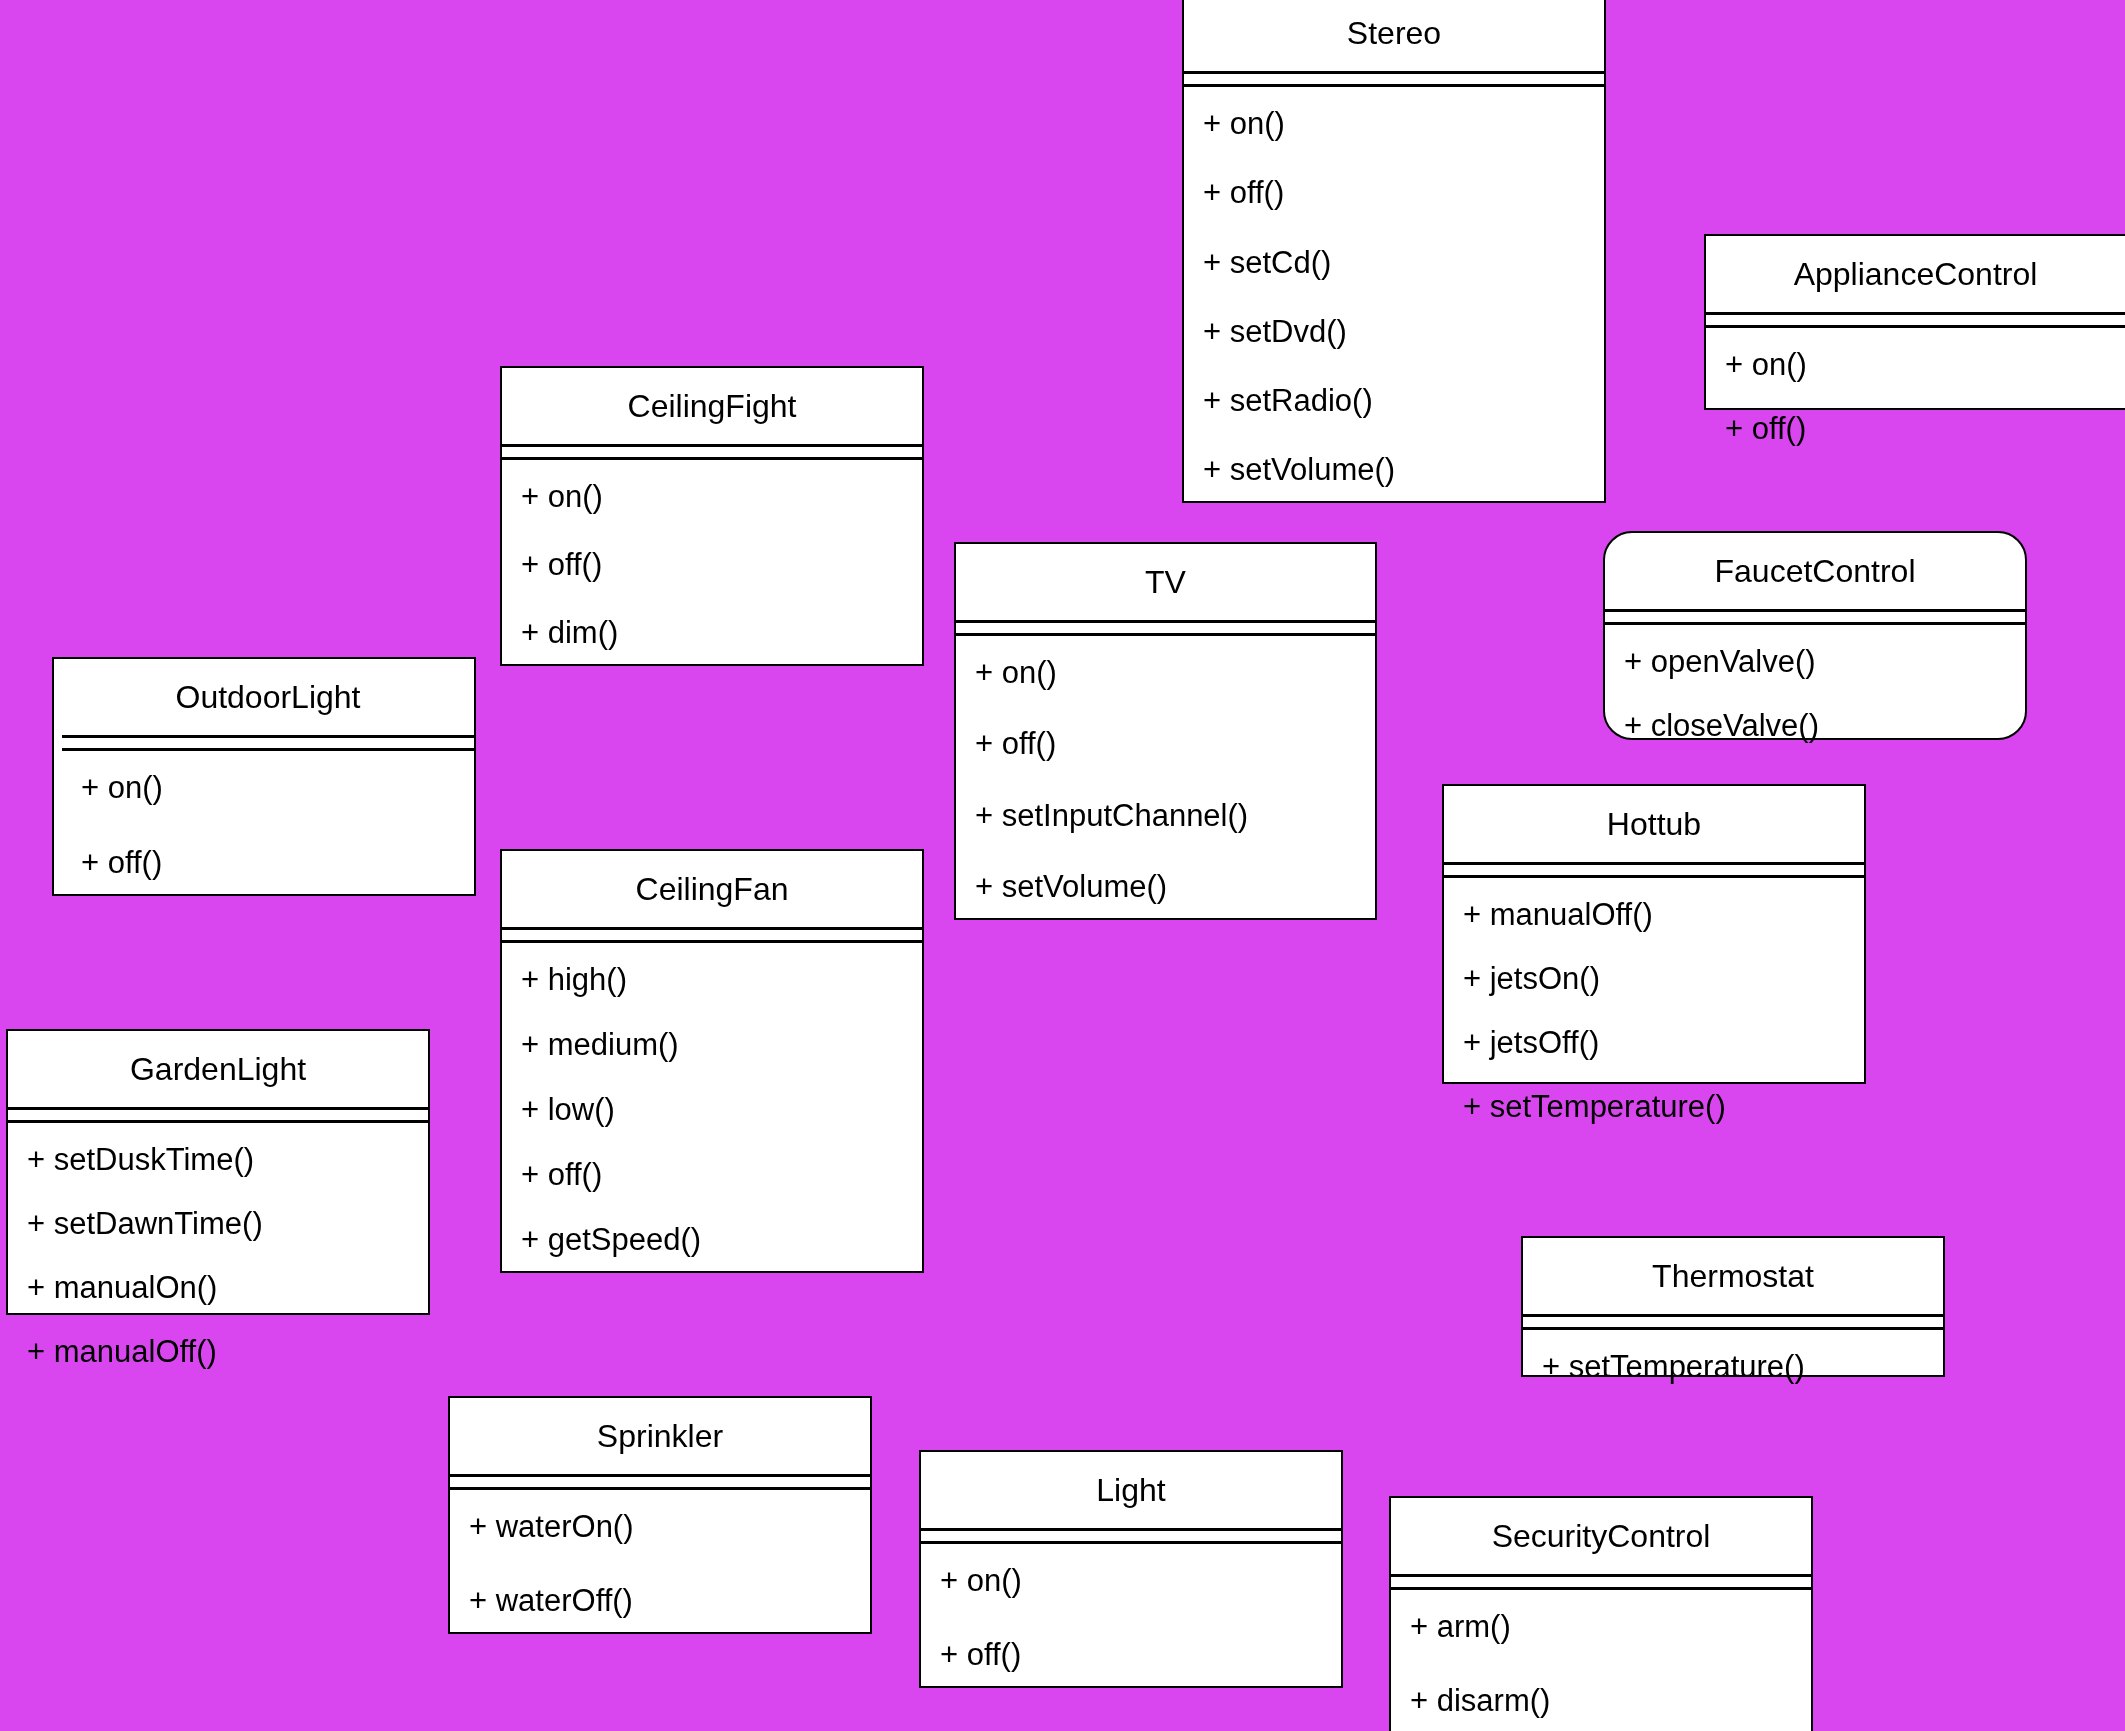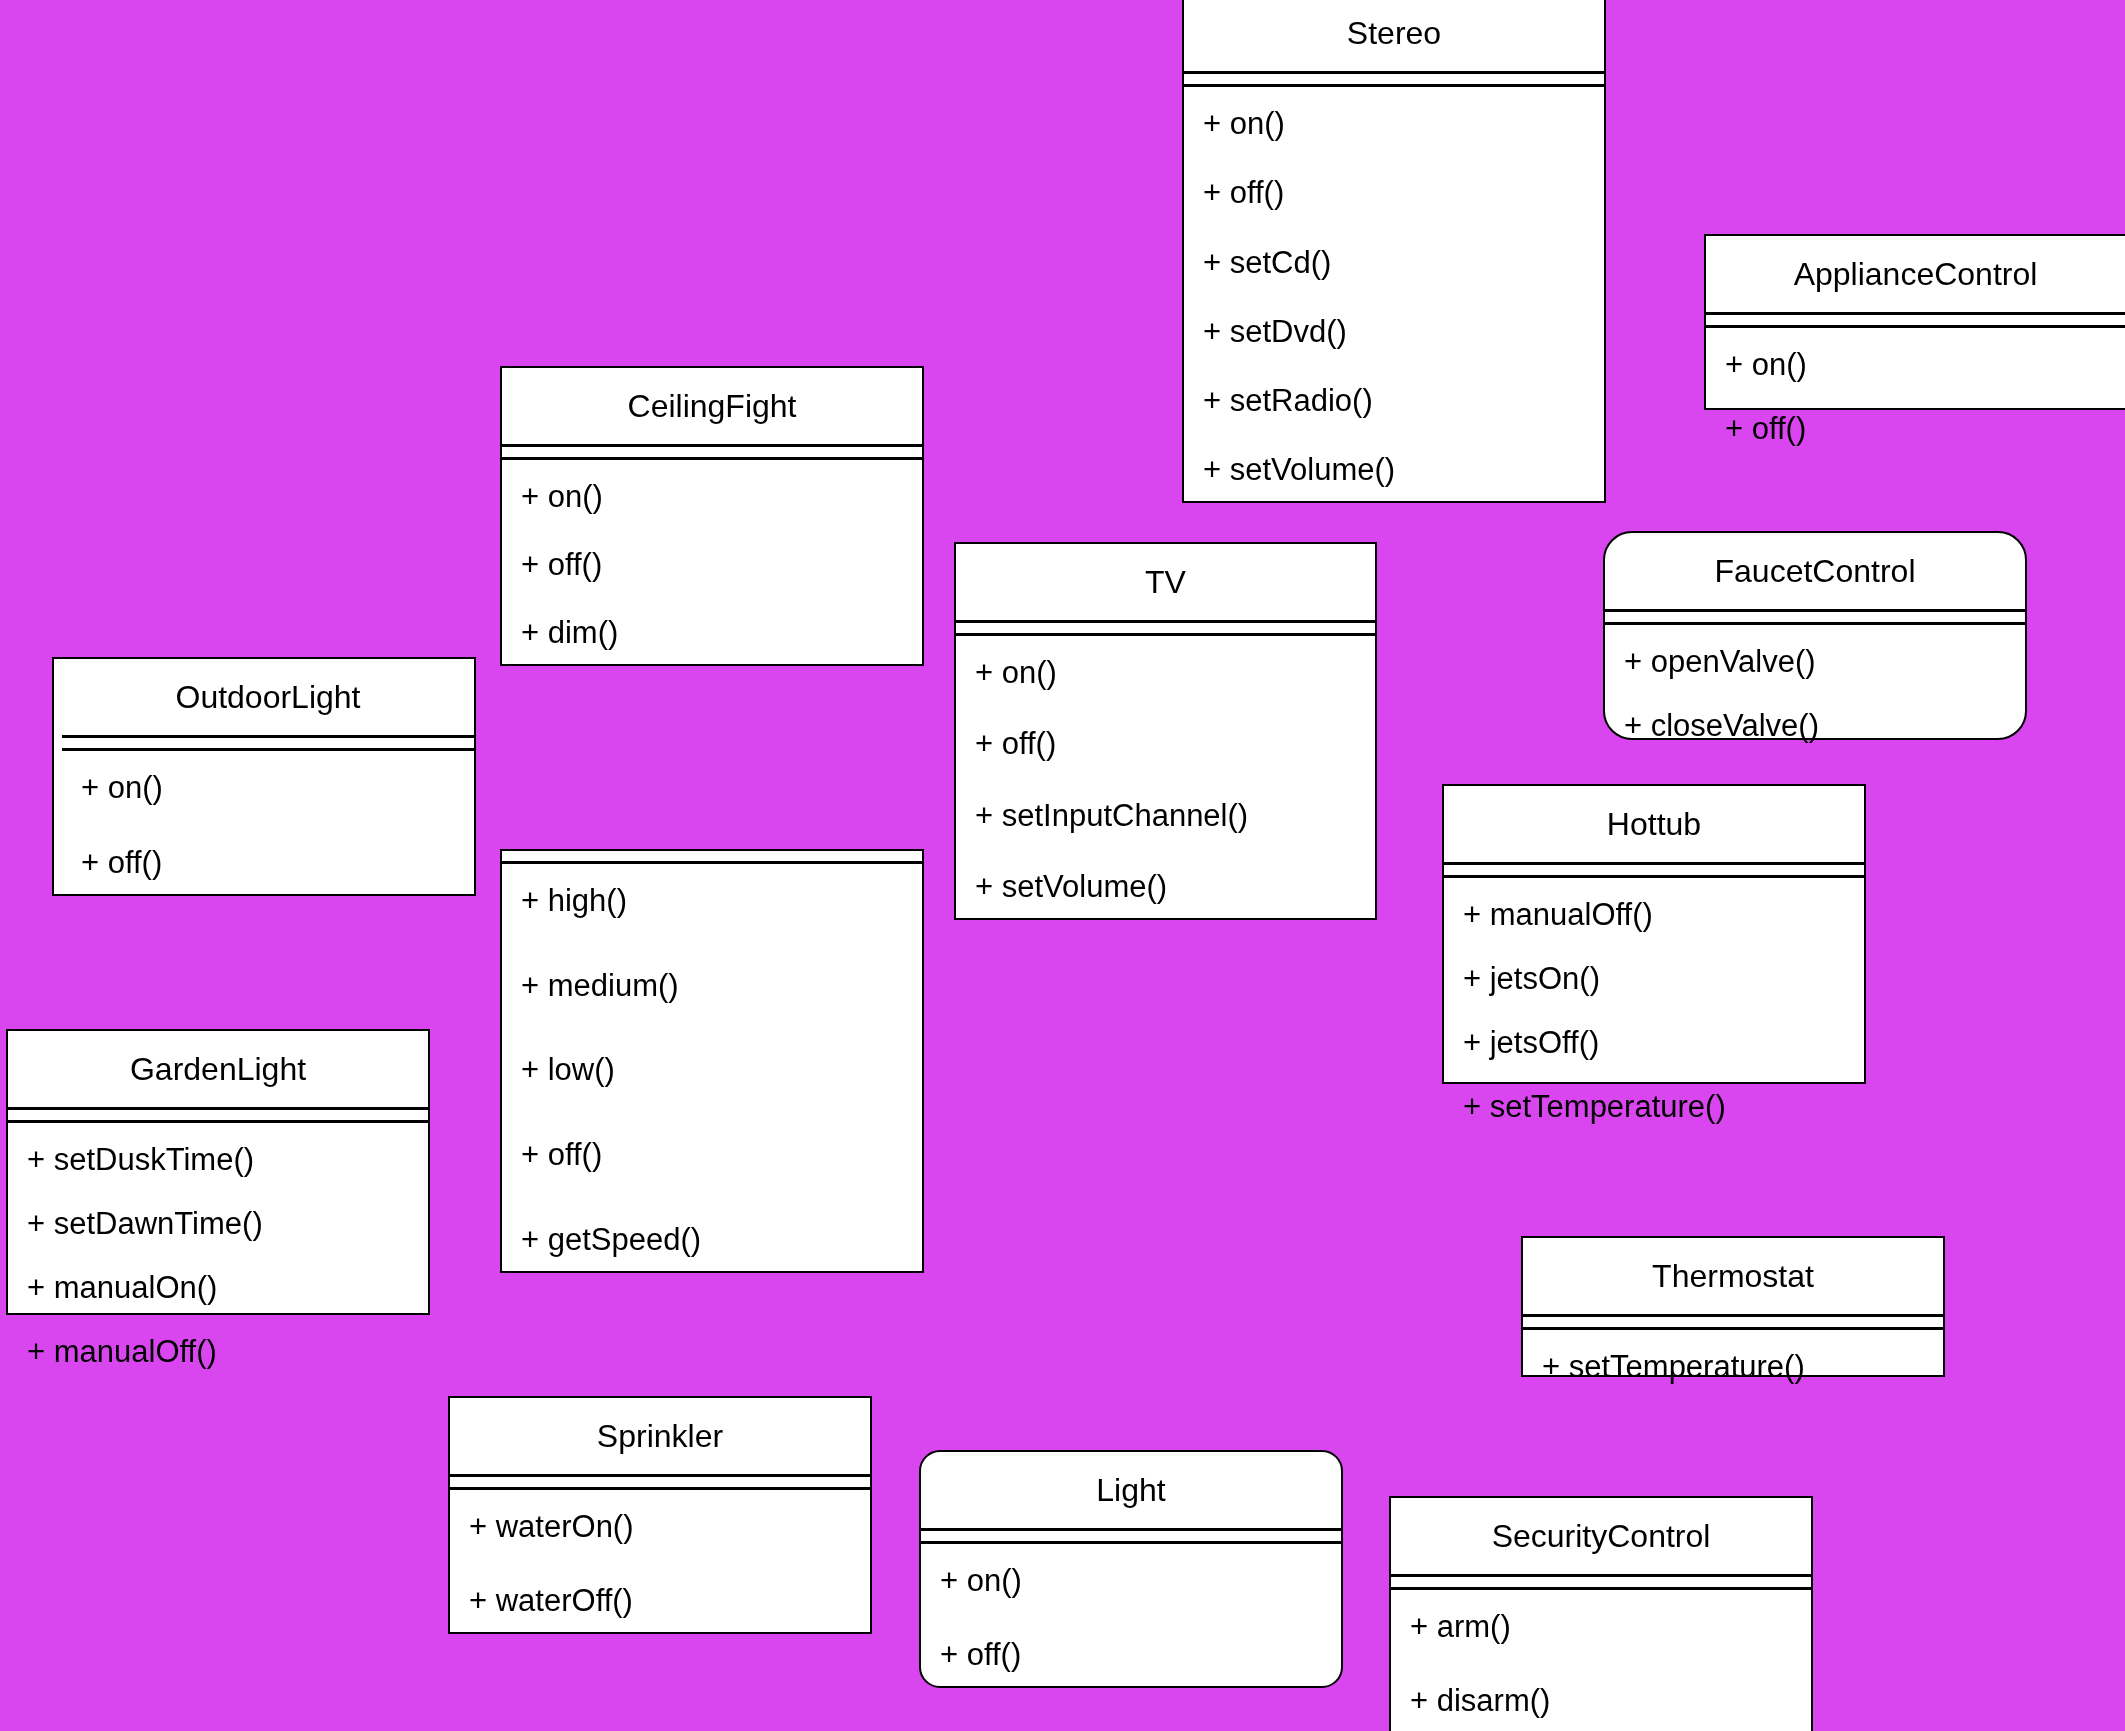--- a/index.html
+++ b/index.html
@@ -123,20 +123,21 @@
       <div class="uml-class-title">Hottub</div>
       <div class="uml-sep"></div>
       <div class="uml-members">
         <div class="uml-member">+ manualOff()</div>
         <div class="uml-member">+ jetsOn()</div>
         <div class="uml-member">+ jetsOff()</div>
         <div class="uml-member">+ setTemperature()</div>
       </div>
     </div>
     <div class="uml-class" style="left: 500px; top: 849px; width: 424px; height: 424px;">
+      <div class="uml-class-title">CeilingFan</div>
       <div class="uml-sep"></div>
       <div class="uml-members">
         <div class="uml-member">+ high()</div>
         <div class="uml-member">+ medium()</div>
         <div class="uml-member">+ low()</div>
         <div class="uml-member">+ off()</div>
         <div class="uml-member">+ getSpeed()</div>
       </div>
     </div>
     <div class="uml-class" style="left: 6px; top: 1029px; width: 424px; height: 286px;">
@@ -157,21 +158,21 @@
       </div>
     </div>
     <div class="uml-class" style="left: 448px; top: 1396px; width: 424px; height: 238px;">
       <div class="uml-class-title">Sprinkler</div>
       <div class="uml-sep"></div>
       <div class="uml-members">
         <div class="uml-member">+ waterOn()</div>
         <div class="uml-member">+ waterOff()</div>
       </div>
     </div>
-    <div class="uml-class" style="left: 919px; top: 1450px; width: 424px; height: 238px; border-radius: 21px;">
+    <div class="uml-class" style="left: 919px; top: 1450px; width: 424px; height: 238px;">
       <div class="uml-class-title">Light</div>
       <div class="uml-sep"></div>
       <div class="uml-members">
         <div class="uml-member">+ on()</div>
         <div class="uml-member">+ off()</div>
       </div>
     </div>
     <div class="uml-class" style="left: 1389px; top: 1496px; width: 424px; height: 238px;">
       <div class="uml-class-title">SecurityControl</div>
       <div class="uml-sep"></div>

